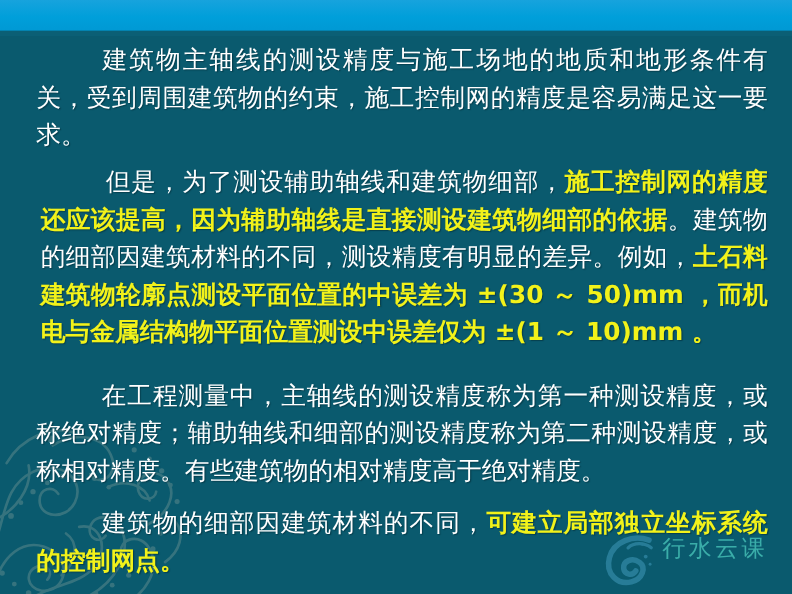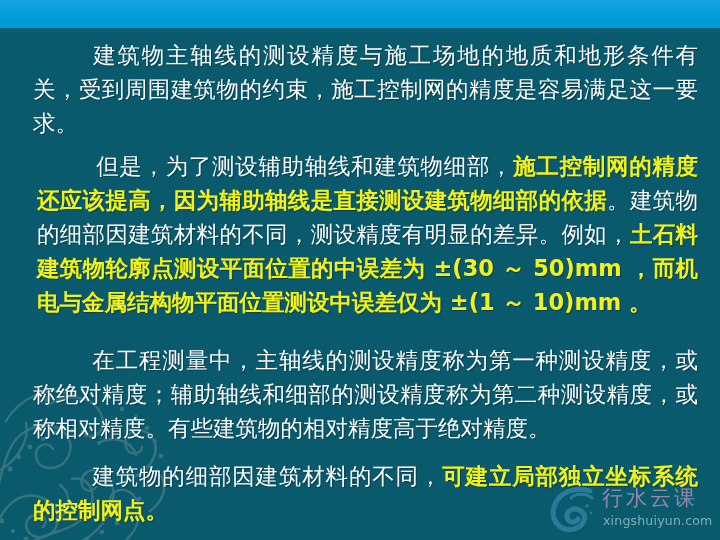--- a/index.html
+++ b/index.html
@@ -86,21 +86,21 @@
     position: absolute;
     left: 0; top: 0;
     width: 52px; height: 52px;
   }
   #watermark-cn {
     position: absolute;
     left: 56px;
     top: 2px;
     font-size: 21px;
     letter-spacing: 3px;
-    color: #f9a8d4;
+    color: #5eead4;
     white-space: nowrap;
     font-family: "DejaVu Sans", "Liberation Sans", sans-serif;
   }
   #watermark-domain {
     position: absolute;
     left: 57px;
     top: 31px;
     font-size: 12.5px;
     letter-spacing: 0.2px;
     color: #cfe6ef;
@@ -199,16 +199,15 @@
 
   <div id="watermark">
     <svg id="watermark-logo" viewBox="0 0 52 52" xmlns="http://www.w3.org/2000/svg">
       <path d="M44 9 C 30 4, 12 10, 8 25 C 4 40, 16 50, 28 47 C 38 44.5, 42 34, 35 29 C 29 24.5, 20 28, 21 35 C 21.8 40.5, 29 42, 32 37" fill="none" stroke="#3c96b6" stroke-width="5" stroke-linecap="round"></path>
       <path d="M46 16 C 40 11, 30 11, 25 16" fill="none" stroke="#3c96b6" stroke-width="3" stroke-linecap="round"></path>
       <circle cx="41" cy="24" r="1.7" fill="#3c96b6"></circle>
       <circle cx="45" cy="31" r="1.3" fill="#3c96b6"></circle>
       <circle cx="38" cy="13" r="1.2" fill="#3c96b6"></circle>
     </svg>
     <div id="watermark-cn">行水云课</div>
-    <div id="watermark-domain">xingshuiyun.com</div>
   </div>
 
 </div>
 
 </body></html>

